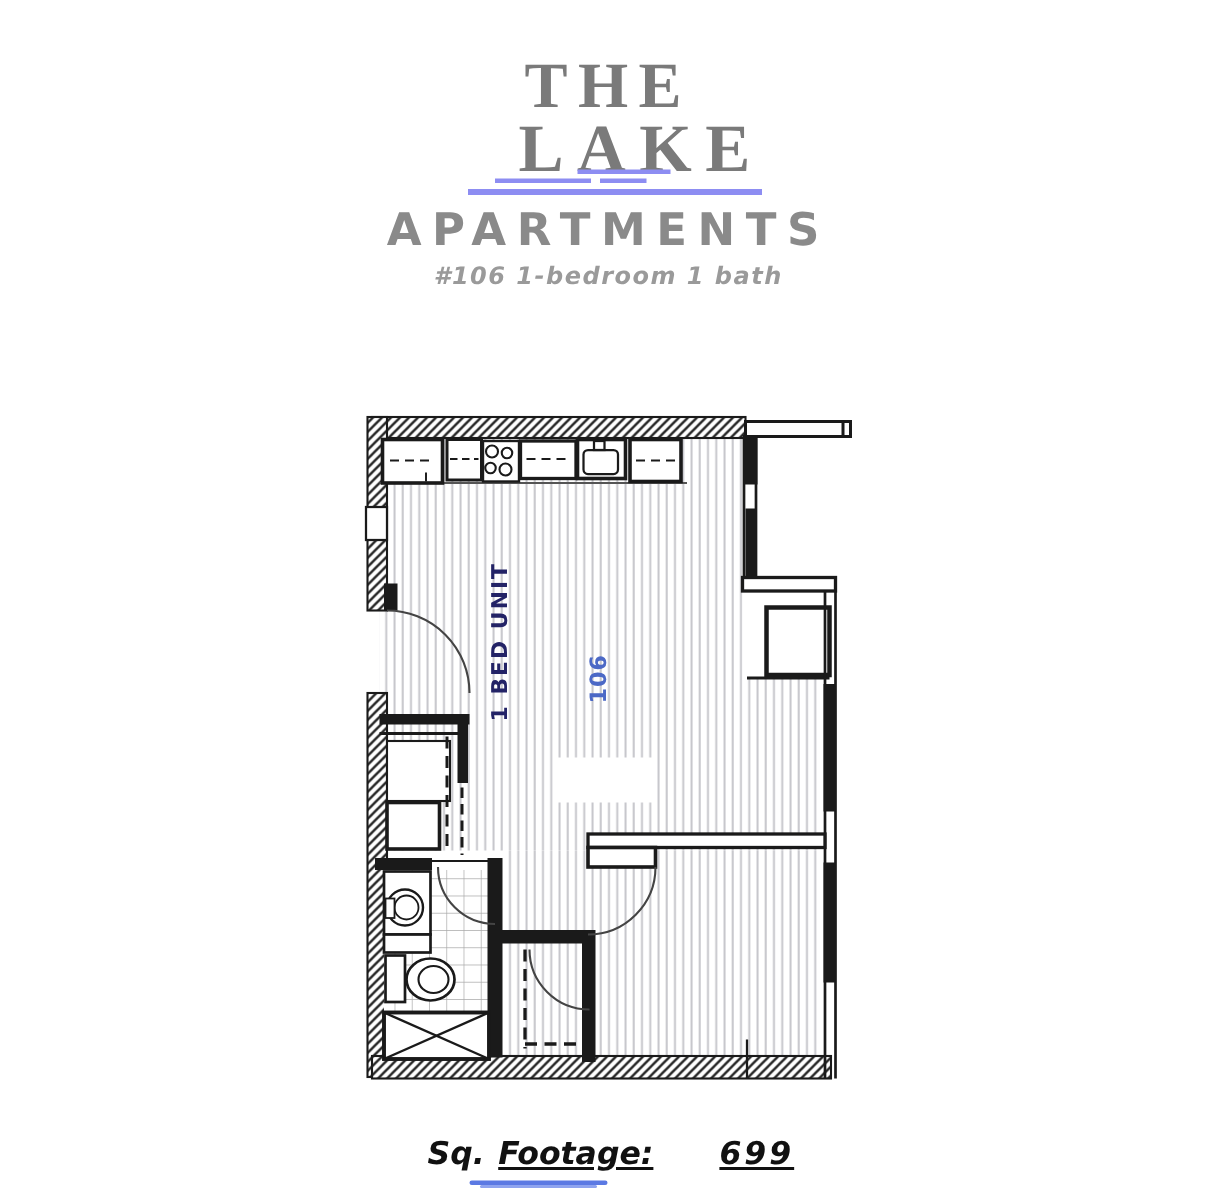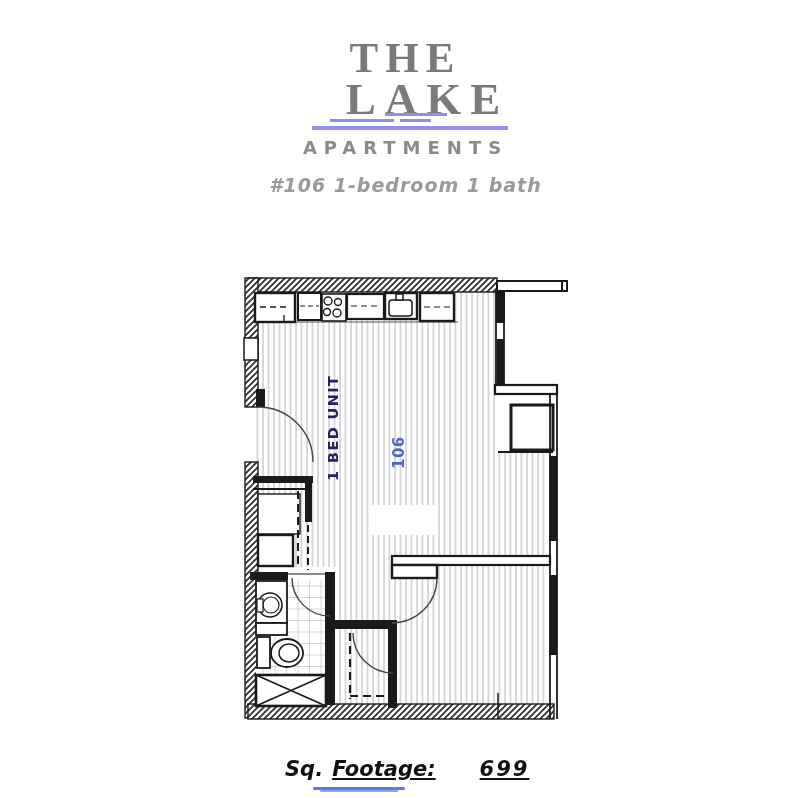--- a/index.html
+++ b/index.html
@@ -12,23 +12,23 @@
     color:#7a7a7a;letter-spacing:7px;line-height:1;}
   .brand-lake{position:absolute;top:77px;left:0;right:0;text-align:center;
     font-family:"Liberation Serif",serif;font-size:45px;font-weight:600;
     color:#7a7a7a;letter-spacing:9px;line-height:1;margin-left:44px;}
   .blueline{position:absolute;background:#8d8df2;height:3px;}
   .bl1{left:385px;top:113px;width:62px;}
   .bl2a{left:330px;top:119px;width:64px;}
   .bl2b{left:400px;top:119px;width:31px;}
   .bl3{left:312px;top:126px;width:196px;height:4px;}
   .brand-apartments{position:absolute;top:139px;left:0;right:0;text-align:center;
-    font-size:18px;font-weight:700;color:#8a8a8a;letter-spacing:7px;line-height:1;}
+    font-size:30px;font-weight:700;color:#8a8a8a;letter-spacing:7px;line-height:1;}
   .unit-subtitle{position:absolute;top:174px;left:0;right:0;text-align:center;
-    font-size:19px;font-style:italic;font-weight:700;color:#9a9a9a;letter-spacing:1px;}
+    font-size:16px;font-style:italic;font-weight:700;color:#9a9a9a;letter-spacing:1px;}
 
   
   .plan{position:absolute;left:240px;top:275px;width:330px;height:450px;}
 
   
   .footer{position:absolute;top:757px;left:285px;display:flex;align-items:baseline;
     font-size:21px;font-style:italic;font-weight:700;color:#111;}
   .sq-prefix{margin-right:9px;font-style:italic;}
   .underline-zone{display:inline-flex;align-items:flex-end;border-bottom:2.5px solid #1a1a1a;
     padding-bottom:17px;text-decoration:underline;}

